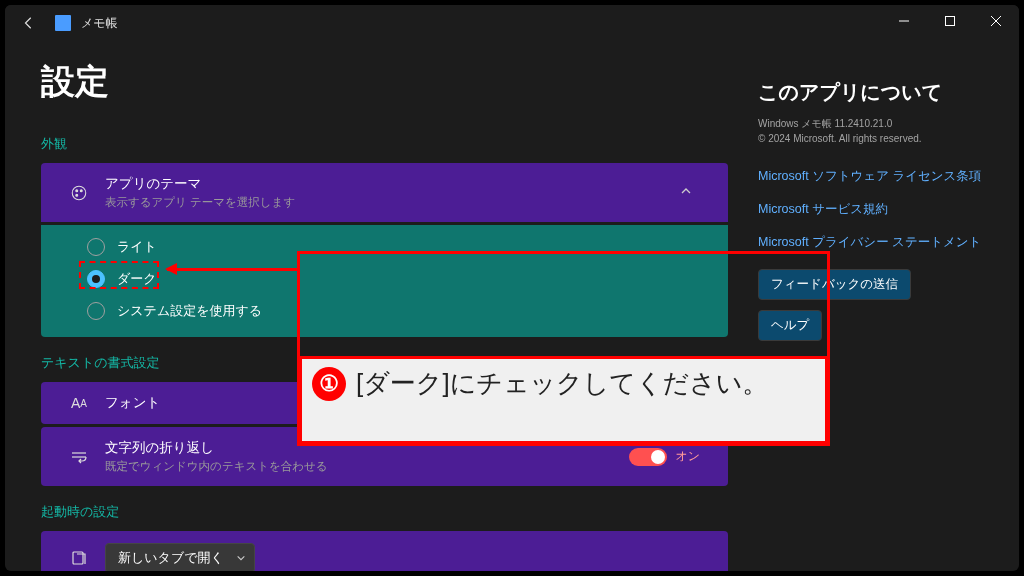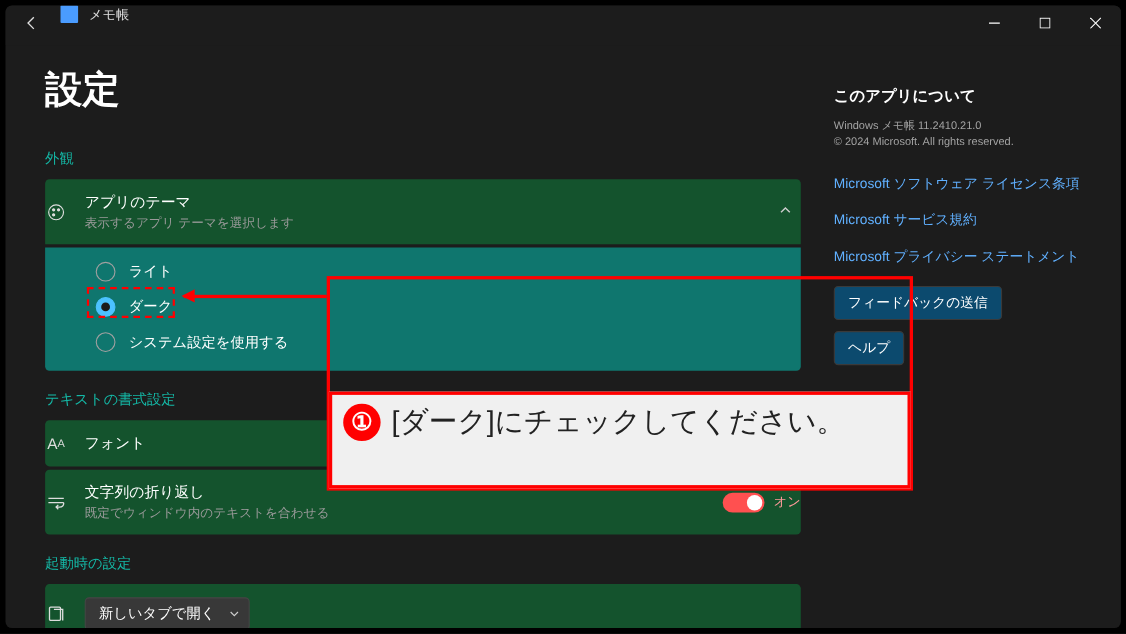--- a/index.html
+++ b/index.html
@@ -18,20 +18,21 @@
       height: 566px;
       margin: 5px;
       background: #1c1c1c;
       border-radius: 6px;
       position: relative;
       overflow: hidden;
     }
     .titlebar {
       height: 36px;
       display: flex;
+      align-items: center;
       padding: 0 8px;
       background: #1c1c1c;
     }
     .back-btn {
       width: 32px; height: 32px;
       display: flex; align-items: center; justify-content: center;
       cursor: pointer;
     }
     .app-icon {
       width: 16px; height: 16px;
@@ -64,24 +65,24 @@
       font-size: 34px;
       font-weight: 600;
       margin: 10px 0 30px 0;
     }
     .section-label {
       font-size: 13px;
       color: #14b8a6;
       margin-bottom: 10px;
     }
     .card {
-      background: #14532d;
+      background: #4c1d95;
       border-radius: 4px;
       margin-bottom: 3px;
-      padding: 12px 0;
+      padding: 12px 28px;
       display: flex;
       align-items: center;
     }
     .card.expanded-top { border-radius: 4px 4px 0 0; }
     .card-icon {
       width: 20px;
       margin-right: 16px;
       color: #ddd;
       font-size: 15px;
       display:flex;align-items:center;justify-content:center;
@@ -148,21 +149,21 @@
       display: flex;
       align-items: center;
       gap: 12px;
       cursor: pointer;
     }
     .sidebar {
       width: 225px;
       padding-top: 30px;
       font-size: 13px;
     }
-    .about-title { font-size: 14px; font-weight: 600; margin-bottom: 10px; }
+    .about-title { font-size: 20px; font-weight: 600; margin-bottom: 10px; }
     .about-line { font-size: 10px; color: #a3a3a3; line-height: 1.5; }
     .link-item {
       color: #60b0ff;
       font-size: 12.5px;
       padding: 8px 0;
       cursor: pointer;
       display:block;
     }
     .side-btn {
       background: #0c4a6e;

